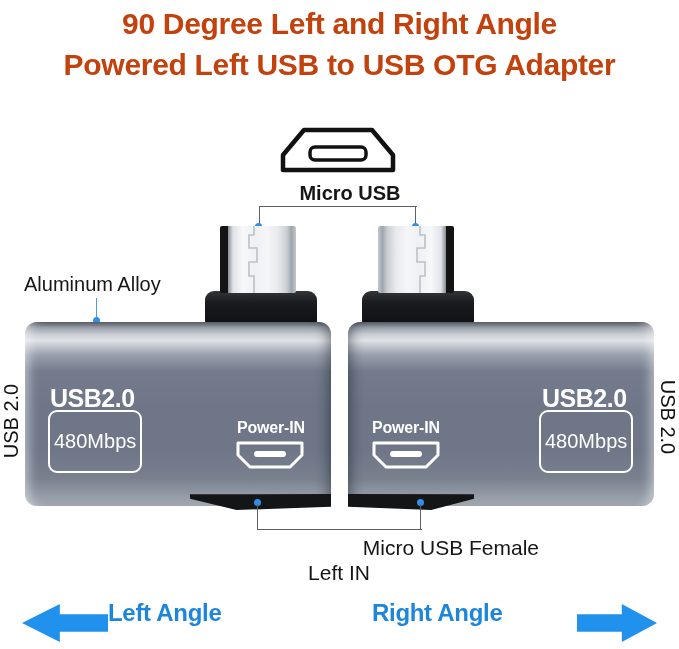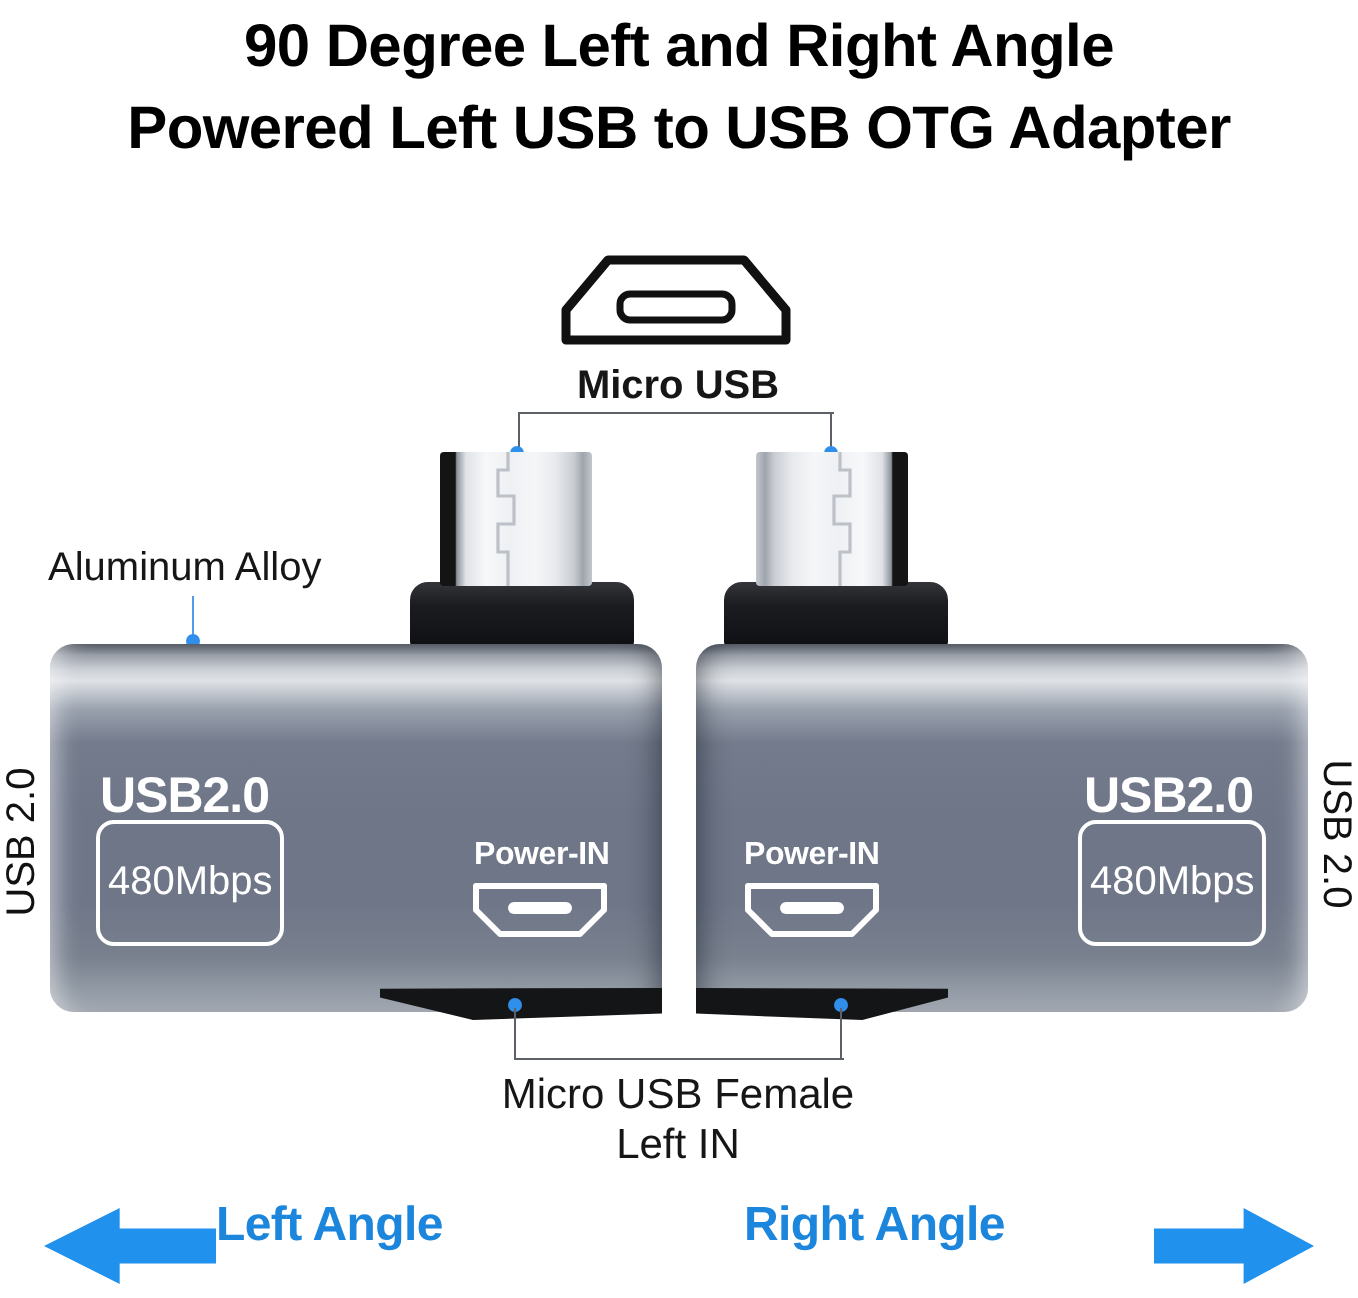--- a/index.html
+++ b/index.html
@@ -4,25 +4,25 @@
 <style>
   html,body{margin:0;padding:0;background:#ffffff;}
   .canvas{
     position:relative;width:679px;height:649px;background:#ffffff;
     font-family:"Liberation Sans",sans-serif;overflow:hidden;
   }
   .abs{position:absolute;}
 
   
   .title{position:absolute;top:3px;left:0;width:679px;text-align:center;
-    font-size:30px;font-weight:700;color:#000000;line-height:41px;letter-spacing:-0.3px;}
+    font-size:30px;font-weight:700;color:#c2410c;line-height:41px;letter-spacing:-0.3px;}
 
   
   .callout{position:absolute;color:#161616;font-weight:500;}
-  .musb-label{left:239px;top:182px;width:200px;text-align:center;font-size:20px;font-weight:600;}
+  .musb-label{left:250px;top:182px;width:200px;text-align:center;font-size:20px;font-weight:600;}
   .alu-label{left:24px;top:273px;font-size:20px;text-align:center;}
   .bottom-label{left:139px;width:400px;text-align:center;font-size:21px;}
 
   
   .hline{position:absolute;height:0;border-top:1.6px solid #5c6168;}
   .vline{position:absolute;width:0;border-left:1.6px solid #5c6168;}
   .vline-blue{position:absolute;width:0;border-left:1.5px solid #4f9de8;}
   .dot{position:absolute;width:7px;height:7px;border-radius:50%;background:#2f8fea;}
 
   
@@ -133,21 +133,21 @@
 
   <div class="wedge wedge-left"></div>
   <div class="wedge wedge-right"></div>
 
   <div class="dot" style="left:254px;top:499px;"></div>
   <div class="dot" style="left:417px;top:499px;"></div>
   <div class="vline" style="left:257px;top:504px;height:26px;"></div>
   <div class="vline" style="left:420px;top:504px;height:26px;"></div>
   <div class="hline" style="left:257px;top:529px;width:165px;"></div>
 
-  <div class="callout bottom-label" style="top:536px;">Micro USB Female</div>
+  <div class="callout bottom-label" style="top:536px;text-align:right;">Micro USB Female</div>
   <div class="callout bottom-label" style="top:561px;">Left IN</div>
 
   <div class="arrow arrow-left"></div>
   <div class="angle-text" style="left:108px;">Left Angle</div>
   <div class="angle-text" style="left:372px;">Right Angle</div>
   <div class="arrow arrow-right"></div>
 
 </div>
 
 </body></html>

